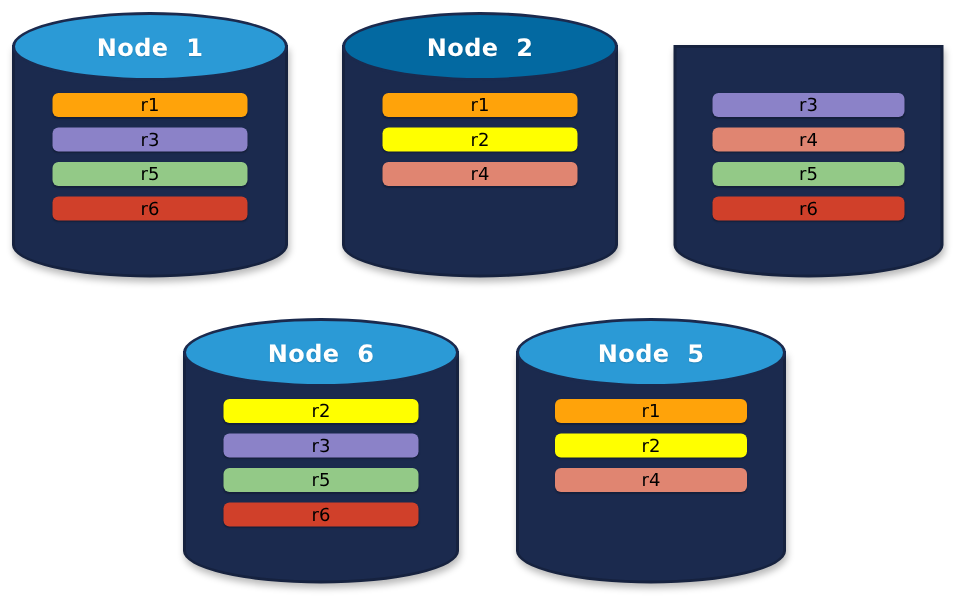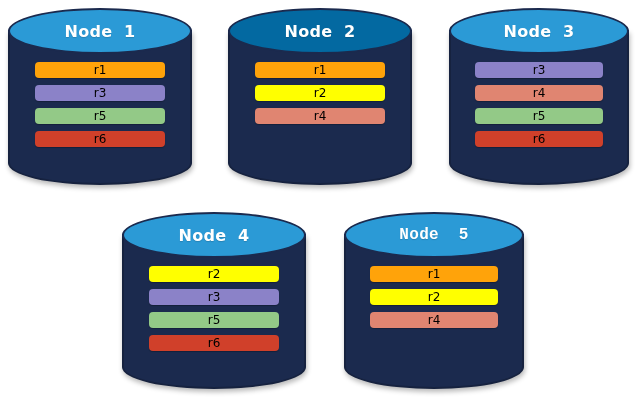--- a/index.html
+++ b/index.html
@@ -119,40 +119,37 @@
       </div>
     </div>
     <div class="node" style="left: 449px; top: 8px; width: 180px; height: 177px;">
       <div class="cyl-body" style="background: rgb(27, 42, 78); border-color: rgb(22, 34, 63);"></div>
       <div class="bars">
         <div class="bar" style="background: rgb(139, 130, 200); color: rgb(0, 0, 0);">r3</div>
         <div class="bar" style="background: rgb(224, 133, 113); color: rgb(0, 0, 0);">r4</div>
         <div class="bar" style="background: rgb(147, 201, 135); color: rgb(0, 0, 0);">r5</div>
         <div class="bar" style="background: rgb(208, 64, 42); color: rgb(0, 0, 0);">r6</div>
       </div>
-      <div class="cyl-top" style="background: rgb(43, 154, 214); border-color: rgb(27, 42, 78);">
-        <span class="node-label" style="color: rgb(255, 255, 255);">Node  3</span>
-      </div>
     </div>
     <div class="node" style="left: 122px; top: 212px; width: 184px; height: 177px;">
       <div class="cyl-body" style="background: rgb(27, 42, 78); border-color: rgb(22, 34, 63);"></div>
       <div class="bars">
         <div class="bar" style="background: rgb(255, 255, 0); color: rgb(0, 0, 0);">r2</div>
         <div class="bar" style="background: rgb(139, 130, 200); color: rgb(0, 0, 0);">r3</div>
         <div class="bar" style="background: rgb(147, 201, 135); color: rgb(0, 0, 0);">r5</div>
         <div class="bar" style="background: rgb(208, 64, 42); color: rgb(0, 0, 0);">r6</div>
       </div>
       <div class="cyl-top" style="background: rgb(43, 154, 214); border-color: rgb(27, 42, 78);">
-        <span class="node-label" style="color: rgb(255, 255, 255);">Node  4</span>
+        <span class="node-label" style="color: rgb(255, 255, 255);">Node  6</span>
       </div>
     </div>
     <div class="node" style="left: 344px; top: 212px; width: 180px; height: 177px;">
       <div class="cyl-body" style="background: rgb(27, 42, 78); border-color: rgb(22, 34, 63);"></div>
       <div class="bars">
         <div class="bar" style="background: rgb(255, 163, 10); color: rgb(0, 0, 0);">r1</div>
         <div class="bar" style="background: rgb(255, 255, 0); color: rgb(0, 0, 0);">r2</div>
         <div class="bar" style="background: rgb(224, 133, 113); color: rgb(0, 0, 0);">r4</div>
       </div>
       <div class="cyl-top" style="background: rgb(43, 154, 214); border-color: rgb(27, 42, 78);">
-        <span class="node-label" style="color: rgb(255, 255, 255); font-family: Liberation Mono, monospace;">Node  5</span>
+        <span class="node-label" style="color: rgb(255, 255, 255);">Node  5</span>
       </div>
     </div>
   </div>
 
 </body></html>

